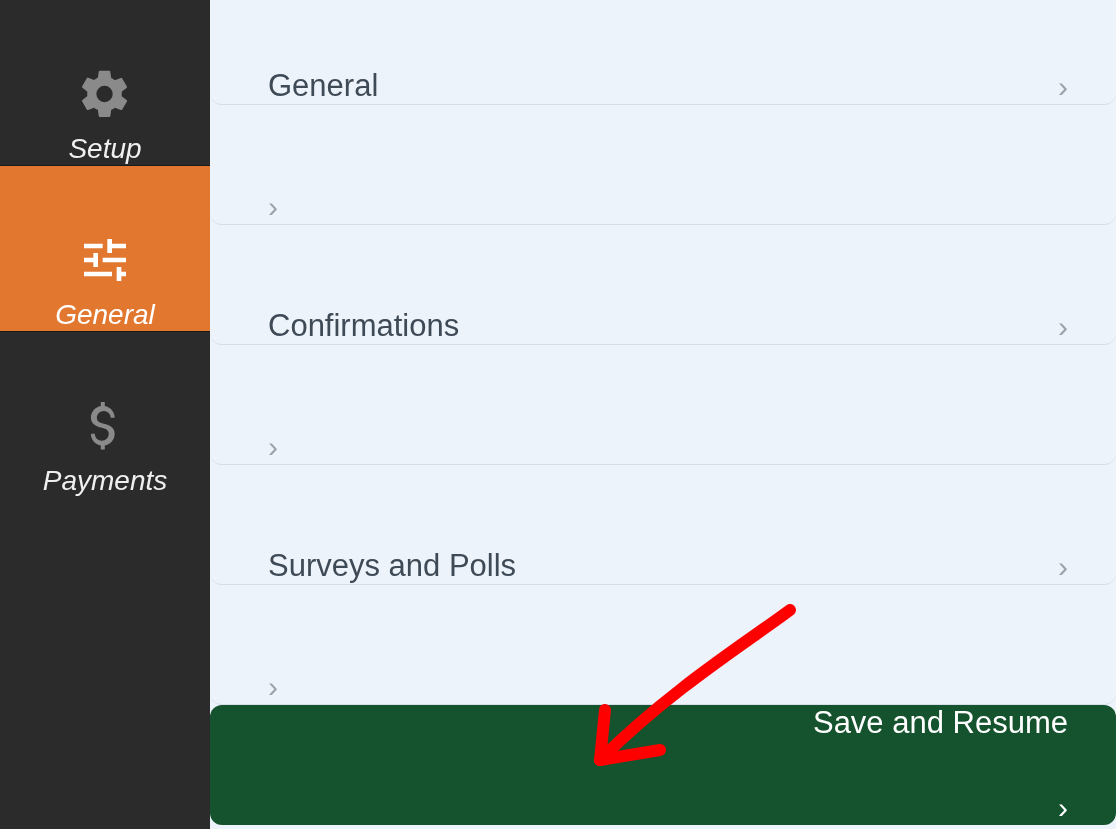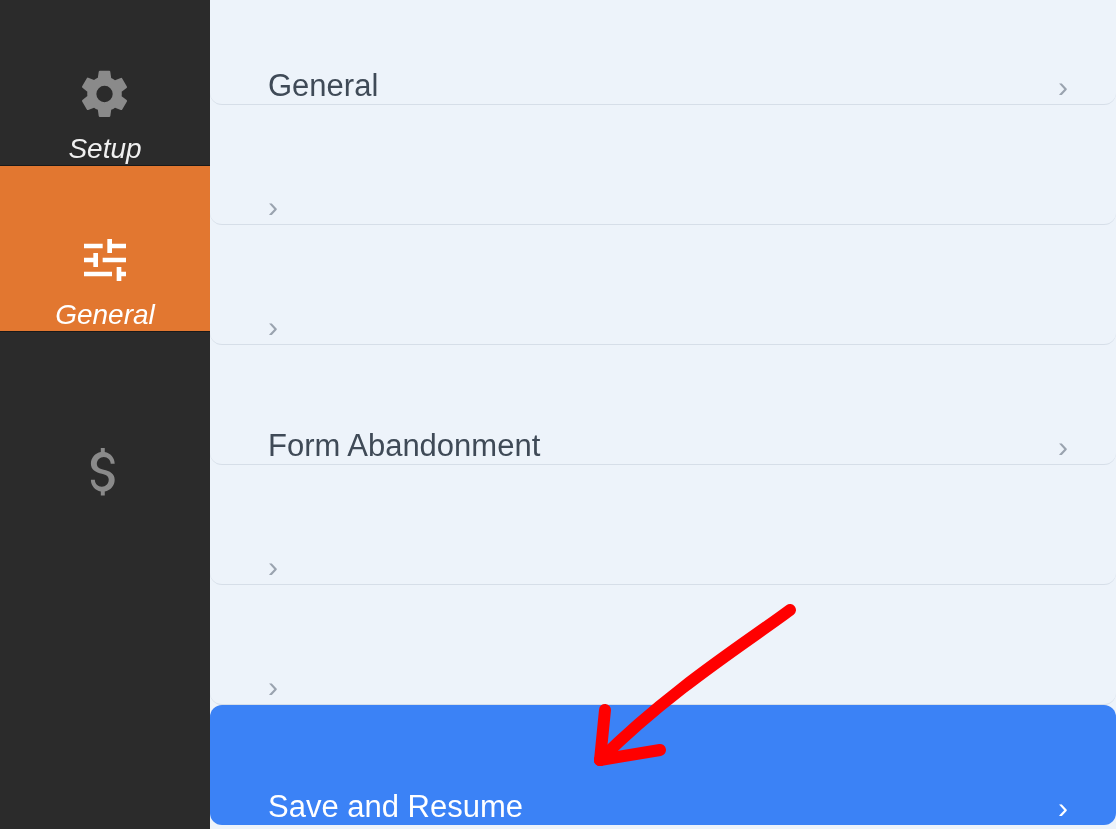--- a/index.html
+++ b/index.html
@@ -60,23 +60,24 @@
     padding: 0 48px 0 58px;
     border-bottom: 1px solid #d6dee8;
     color: #3f4a57;
     font-size: 31px;
     font-weight: 400;
     cursor: pointer;
     border-radius: 12px;
   }
   .settings-item:first-child { height: 105px; }
   .settings-item.selected {
-    background: #3b82f6;
+    background: #14532d;
     color: #ffffff;
     border-bottom: none;
+    flex-direction: column;
   }
   .settings-item .chev {
     font-size: 30px;
     color: #9aa3af;
     font-family: Arial, sans-serif;
   }
   .settings-item.selected .chev { color: #ffffff; }
 
   
   .arrow-annotation {
@@ -108,45 +109,47 @@
     <span class="sidebar-item-label">General</span>
   </div>
 
 
   <div class="sidebar-item" style="border-bottom:none">
     <span class="icon">
       <svg viewBox="0 0 24 24">
           <path d="M12 2v2.07c2.84.48 5 2.94 5 5.93h-2c0-1.93-1.57-3.5-3.5-3.5S8 8.07 8 10c0 1.5 1 2.5 3.5 3 3 .6 5.5 2 5.5 5 0 2.99-2.16 5.45-5 5.93V26h-2v-2.07c-2.84-.48-5-2.94-5-5.93h2c0 1.93 1.57 3.5 3.5 3.5S14 19.93 14 18c0-1.5-1-2.5-3.5-3-3-.6-5.5-2-5.5-5 0-2.99 2.16-5.45 5-5.93V2h2z" transform="scale(0.85) translate(2,0)"></path>
         </svg>
     </span>
+    <span class="sidebar-item-label">Payments</span>
   </div>
 
 </div>
 
 <div class="main">
 
   <div class="settings-item">
     <span>General</span>
     <span class="chev">›</span>
   </div>
 
   <div class="settings-item">
     <span class="chev">›</span>
   </div>
 
   <div class="settings-item">
+    <span>Confirmations</span>
     <span class="chev">›</span>
   </div>
 
   <div class="settings-item">
-    <span>Form Abandonment</span>
     <span class="chev">›</span>
   </div>
 
   <div class="settings-item">
+    <span>Surveys and Polls</span>
     <span class="chev">›</span>
   </div>
 
   <div class="settings-item">
     <span class="chev">›</span>
   </div>
 
   <div class="settings-item selected">
     <span>Save and Resume</span>
     <span class="chev">›</span>

